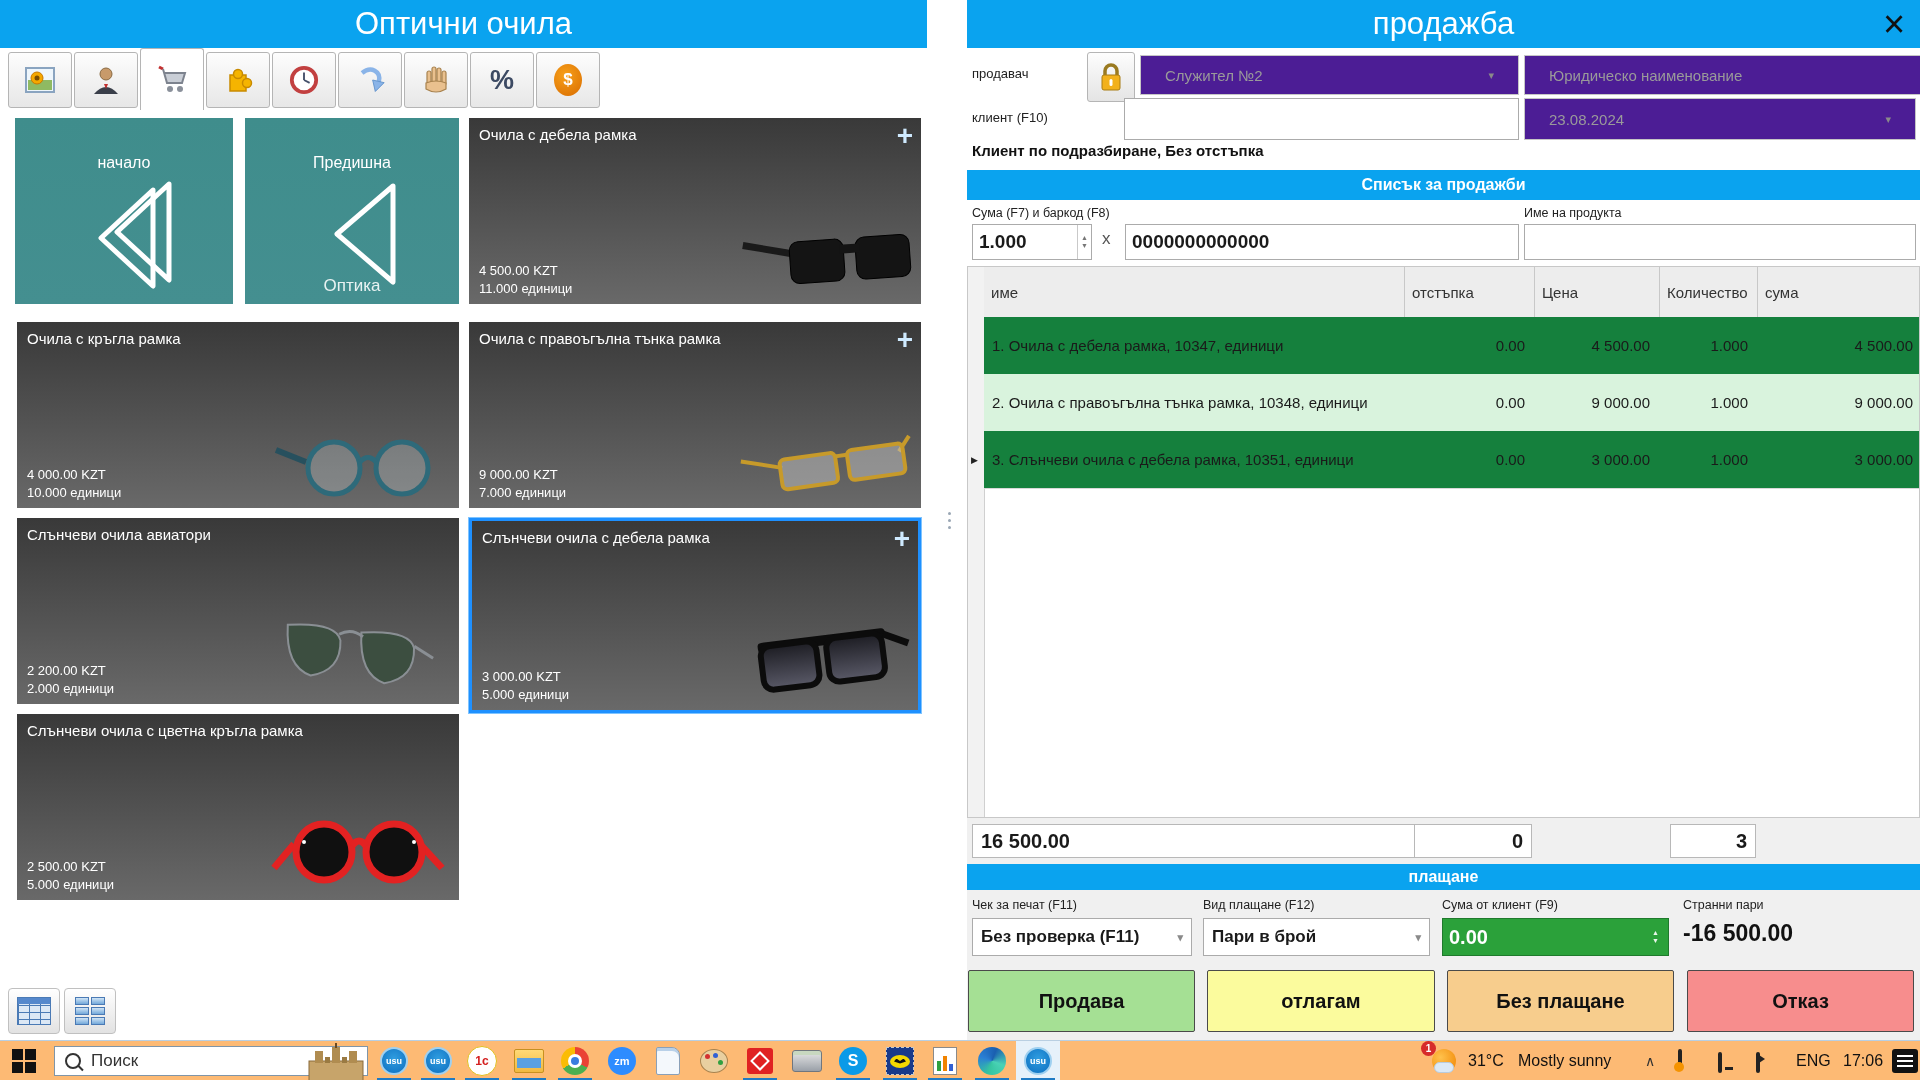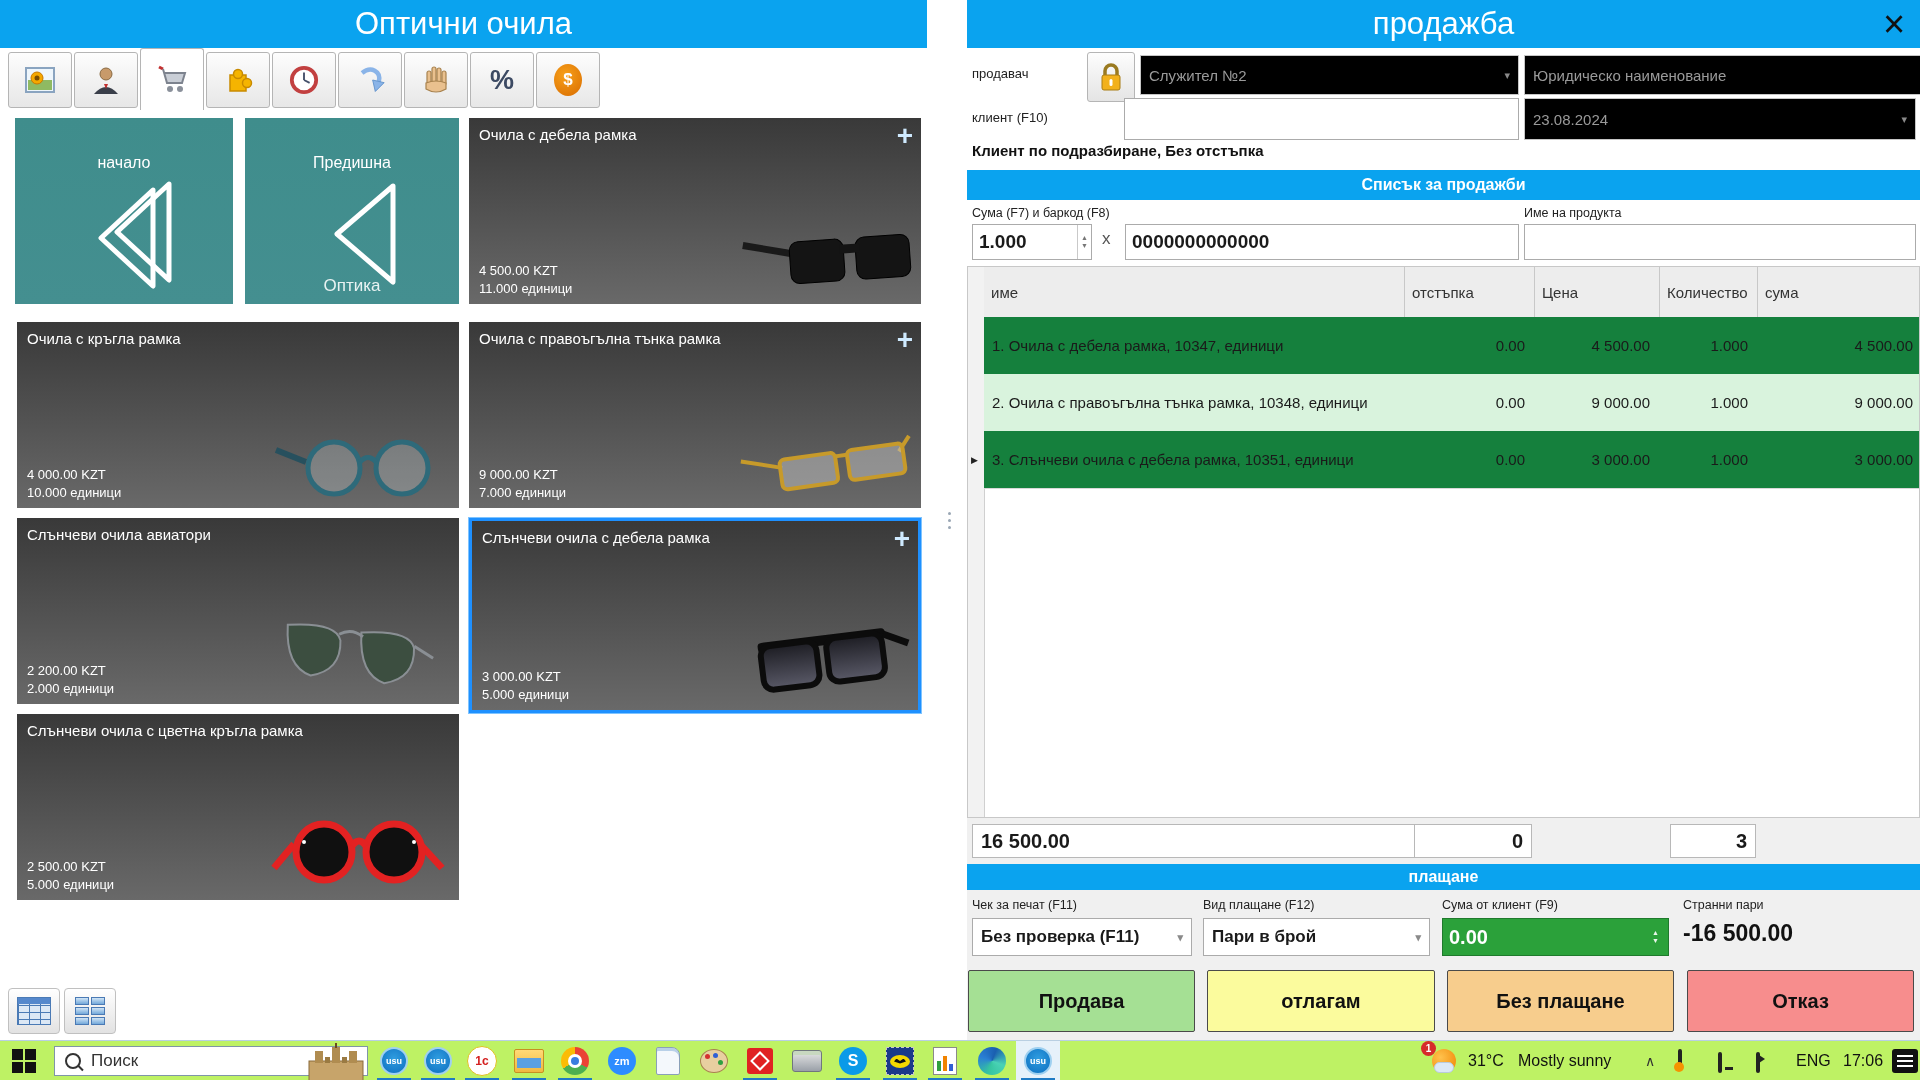--- a/index.html
+++ b/index.html
@@ -34,22 +34,22 @@
   .viewbtn{position:absolute;width:52px;height:46px;background:linear-gradient(#ffffff,#e2e2e2);
            border:1px solid #c0c0c0;border-radius:4px;display:flex;align-items:center;justify-content:center;box-sizing:border-box;}
   .tbl-glyph{width:32px;height:26px;border:1px solid #4a7ab5;background:
      linear-gradient(#5588cc 0 6px,transparent 6px),
      repeating-linear-gradient(90deg,#4a7ab5 0 1px,transparent 1px 11px),
      repeating-linear-gradient(#4a7ab5 0 1px,#dce8f5 1px 7px);}
   .grid-glyph{display:grid;grid-template-columns:14px 14px;grid-auto-rows:8px;gap:2px;}
   .grid-glyph span{background:linear-gradient(#cfe4f6,#74a9da);border:1px solid #4a7ab5;box-sizing:border-box;}
   
   .flabel{position:absolute;font-size:13px;color:#222;}
-  .combo-disabled{position:absolute;background:#000000;border:1px solid #c6c6c6;color:#9a9a9a;
-       font-size:15px;display:flex;align-items:center;padding:0 8px;box-sizing:border-box;}
+  .combo-disabled{position:absolute;background:#4c1d95;border:1px solid #c6c6c6;color:#9a9a9a;
+       font-size:15px;display:flex;align-items:center;padding:0 24px;box-sizing:border-box;}
   .combo-disabled .dd, .combo .dd{margin-left:auto;color:#8a8a8a;font-size:11px;}
   .input{position:absolute;background:#fff;border:1px solid #ababab;box-sizing:border-box;
        display:flex;align-items:center;padding:0 6px;}
   .boldval{font-weight:bold;font-size:19px;}
   .spin{margin-left:auto;display:flex;flex-direction:column;align-items:center;justify-content:center;
         border-left:1px solid #c9c9c9;align-self:stretch;padding:0 3px;color:#777;}
   .spin span{font-size:7px;line-height:8px;}
   .note{position:absolute;font-weight:bold;font-size:15px;color:#111;}
   
   .sale-table{position:absolute;border:1px solid #c8c8c8;background:#fff;box-sizing:border-box;}
@@ -67,21 +67,21 @@
           display:flex;align-items:center;font-weight:bold;font-size:20px;padding:0 8px;}
   .paylabel{position:absolute;font-size:12.5px;color:#222;}
   .combo{position:absolute;background:#fff;border:1px solid #ababab;box-sizing:border-box;
          display:flex;align-items:center;padding:0 8px;font-weight:bold;font-size:17px;}
   .greenbox{position:absolute;background:#2ba13a;border:1px solid #1f7a2c;box-sizing:border-box;
             display:flex;align-items:center;padding:0 6px;color:#fff;font-weight:bold;font-size:20px;}
   .greenbox .spin{border-left:none;color:#eaf6ea;}
   .paybtn{position:absolute;border:1px solid #4a4a4a;border-radius:2px;display:flex;align-items:center;
           justify-content:center;font-weight:bold;font-size:20px;color:#111;box-sizing:border-box;cursor:pointer;}
   
-  #taskbar{position:absolute;left:0;top:1040px;width:1920px;height:40px;background:#bef264;border-top:1px solid #b9cfe2;}
+  #taskbar{position:absolute;left:0;top:1040px;width:1920px;height:40px;background:#fdba74;border-top:1px solid #b9cfe2;}
   .tb-slot{position:absolute;top:0;width:44px;height:40px;display:flex;align-items:center;justify-content:center;}
   .tb-slot.active{background:#e6f1fa;}
   .runbar{position:absolute;bottom:0;height:3px;width:34px;background:#1f7ac4;}
   .winlogo{display:grid;grid-template-columns:11px 11px;grid-auto-rows:11px;gap:2px;}
   .winlogo span{background:#111;}
   .searchbox{position:absolute;left:54px;top:5px;width:314px;height:30px;background:#fff;border:1px solid #7f95a8;
              box-sizing:border-box;display:flex;align-items:center;font-size:17px;color:#333;}
   .mag{width:12px;height:12px;border:2px solid #333;border-radius:50%;position:relative;margin:0 10px 0 10px;}
   .mag::after{content:"";position:absolute;width:7px;height:2px;background:#333;transform:rotate(45deg);left:10px;top:12px;}
   .ico-circle{width:28px;height:28px;border-radius:50%;display:flex;align-items:center;justify-content:center;

